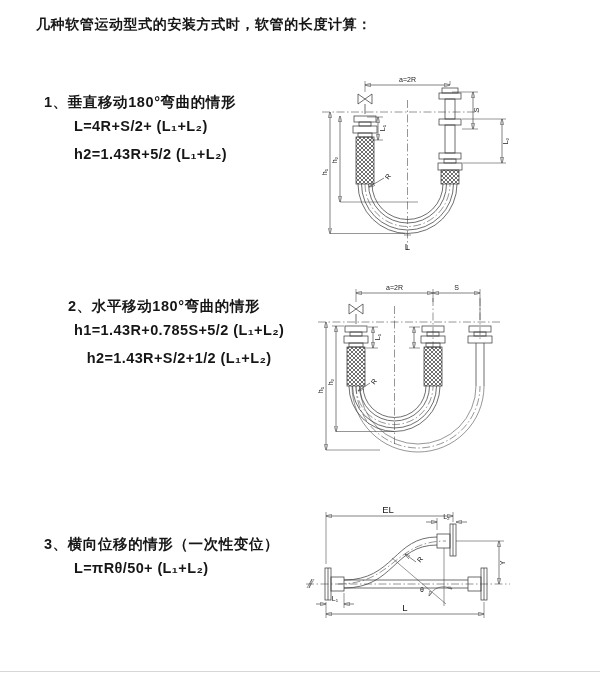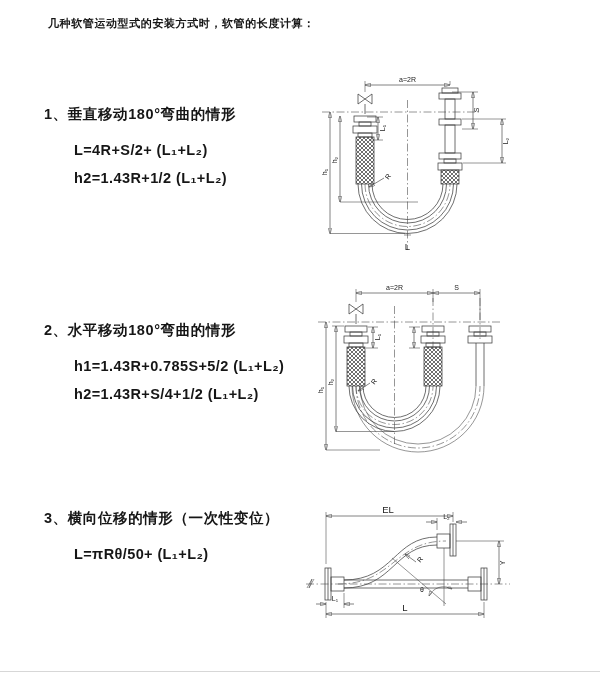--- a/index.html
+++ b/index.html
@@ -1,25 +1,25 @@
 <!DOCTYPE html>
 <html><head>
 <meta charset="utf-8">
 <style>
   html,body{margin:0;padding:0;background:#f2f2f2;}
   .page{
     position:relative;width:600px;height:675px;background:#ffffff;overflow:hidden;
     font-family:"Liberation Sans","DejaVu Sans",sans-serif;color:#161616;
   }
-  .doc-title{position:absolute;left:36px;top:16px;font-size:11px;letter-spacing:.6px;font-weight:700;margin-left:12px;}
+  .doc-title{position:absolute;left:36px;top:16px;font-size:14px;letter-spacing:.6px;font-weight:700;}
   .sec{position:absolute;left:44px;}
   .sec-heading{font-size:14.5px;letter-spacing:.6px;font-weight:700;line-height:20px;}
-  .formulas{margin-left:30px;margin-top:12px;}
+  .formulas{margin-left:30px;margin-top:0;}
   .formula{font-size:14.5px;line-height:28px;letter-spacing:.4px;white-space:pre;font-weight:700;}
-  #sec1{top:104px;} #sec2{top:320px;} #sec3{top:508px;}
+  #sec1{top:92px;} #sec2{top:296px;text-align:center;} #sec3{top:534px;}
   svg{position:absolute;display:block;}
   #svg1{left:310px;top:72px;} #svg2{left:310px;top:282px;} #svg3{left:298px;top:496px;}
   svg line,svg path,svg rect{stroke:#3f3f3f;stroke-width:.75;fill:none;stroke-linecap:butt;}
   svg .cl{stroke-dasharray:8 2.5 1.5 2.5;stroke-width:.55;}
   svg .thin{stroke-width:.55;}
   svg .dim{marker-start:url(#ar);marker-end:url(#ar);stroke-width:.65;}
   svg .dima{marker-end:url(#ar);stroke-width:.65;}
   svg .braid{fill:url(#br);}
   svg text{stroke:none;fill:#222;font-family:"Liberation Sans","DejaVu Sans",sans-serif;font-size:7px;}
   svg text.big{font-size:9.5px;}
@@ -29,29 +29,29 @@
 <body>
 
 <div class="page">
 
   <div class="doc-title">几种软管运动型式的安装方式时，软管的长度计算：</div>
 
   <div class="sec" id="sec1">
     <div class="sec-heading">1、垂直移动180°弯曲的情形</div>
     <div class="formulas">
       <div class="formula">L=4R+S/2+ (L₁+L₂)</div>
-      <div class="formula">h2=1.43R+1/2 (L₁+L₂)</div>
+      <div class="formula">h2=1.43R+5/2 (L₁+L₂)</div>
     </div>
   </div>
 
   <div class="sec" id="sec2">
     <div class="sec-heading">2、水平移动180°弯曲的情形</div>
     <div class="formulas">
       <div class="formula">h1=1.43R+0.785S+5/2 (L₁+L₂)</div>
-      <div class="formula">h2=1.43R+S/4+1/2 (L₁+L₂)</div>
+      <div class="formula">h2=1.43R+S/2+1/2 (L₁+L₂)</div>
     </div>
   </div>
 
   <div class="sec" id="sec3">
     <div class="sec-heading">3、横向位移的情形（一次性变位）</div>
     <div class="formulas">
       <div class="formula">L=πRθ/50+ (L₁+L₂)</div>
     </div>
   </div>
 

